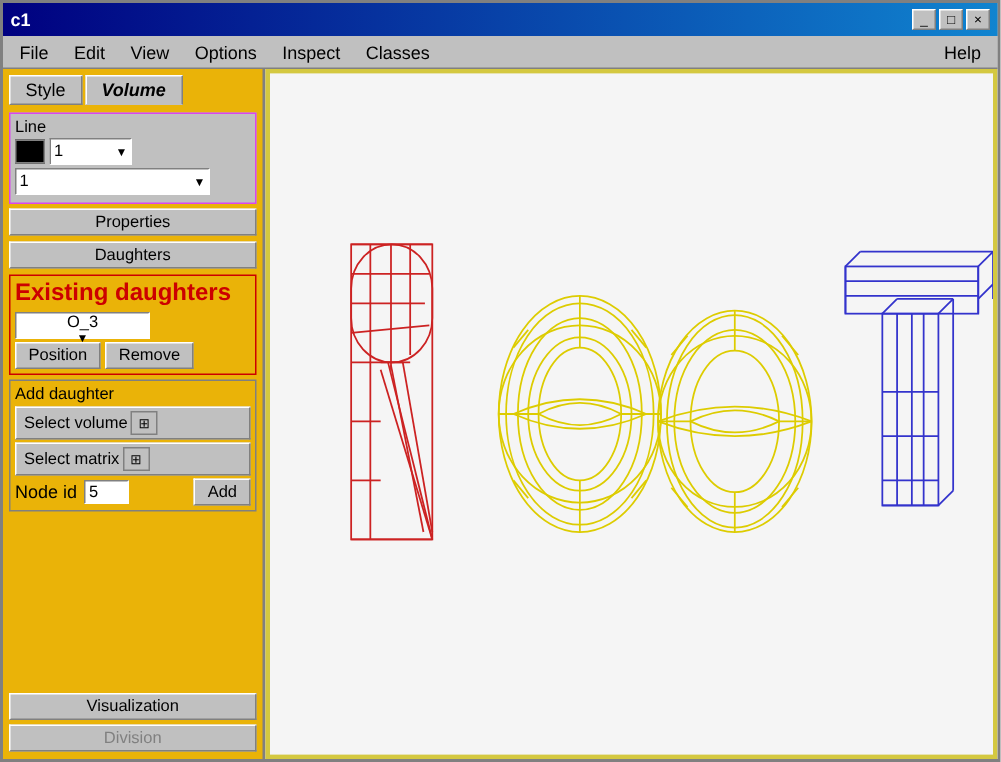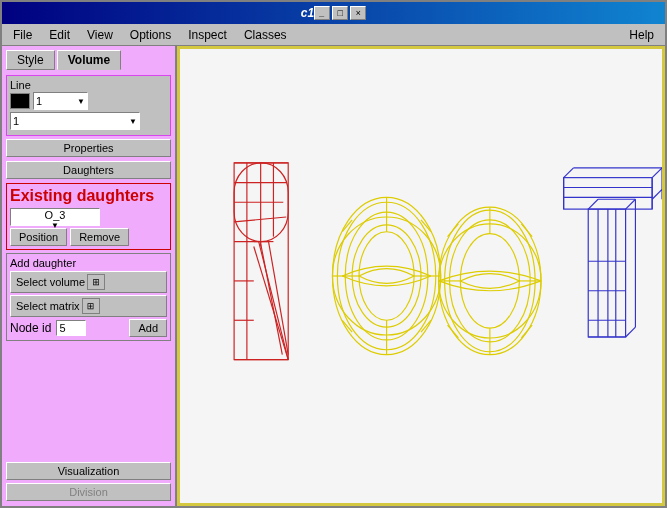--- a/index.html
+++ b/index.html
@@ -17,25 +17,24 @@
       background: #c0c0c0;
       border: 2px solid #808080;
       display: flex;
       flex-direction: column;
     }
     .title-bar {
       background: linear-gradient(to right, #000080, #1084d0);
       color: white;
       padding: 3px 5px;
       display: flex;
-      justify-content: center;
+      justify-content: space-between;
       align-items: center;
       height: 22px;
       flex-shrink: 0;
-      font-style: italic;
     }
     .title-bar-title {
       font-size: 12px;
       font-weight: bold;
       color: white;
     }
     .title-bar-buttons {
       display: flex;
       gap: 2px;
     }
@@ -71,21 +70,21 @@
       margin-left: auto;
       text-align: center;
     }
     .content-area {
       display: flex;
       flex: 1;
       overflow: hidden;
     }
     .left-panel {
       width: 175px;
-      background: #f0abfc;
+      background: #eab308;
       padding: 4px;
       flex-shrink: 0;
       display: flex;
       flex-direction: column;
       gap: 3px;
       border-right: 2px solid #808080;
     }
     .tabs {
       display: flex;
       gap: 2px;
@@ -96,20 +95,21 @@
       border: 1px solid;
       border-color: #ffffff #808080 #808080 #ffffff;
       background: #c0c0c0;
       cursor: pointer;
       font-size: 12px;
     }
     .tab.active {
       background: #c0c0c0;
       border-bottom: 1px solid #c0c0c0;
       font-weight: bold;
+      font-style: italic;
     }
     .section-label {
       font-size: 11px;
       margin-bottom: 1px;
     }
     .line-section {
       border: 1px solid #d946ef;
       padding: 3px;
       background: #c0c0c0;
     }

